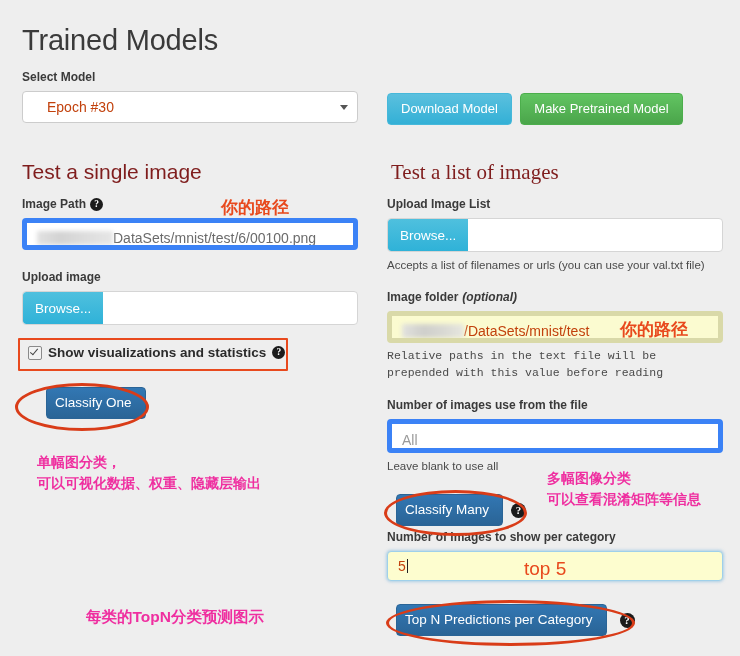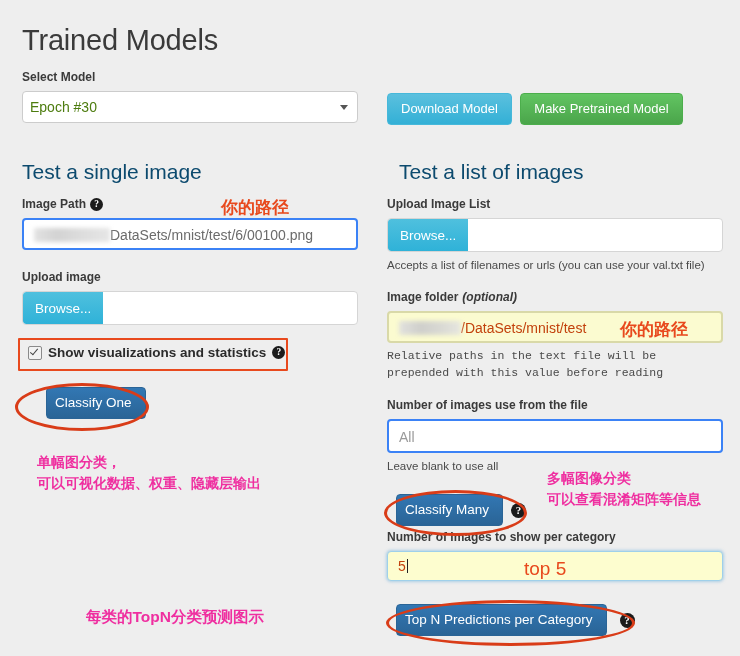--- a/index.html
+++ b/index.html
@@ -31,21 +31,21 @@
     font-weight: normal;
     color: #3a3a3a;
     margin: 0;
     position: absolute;
     left: 22px; top: 24px;
     letter-spacing: -0.2px;
   }
   h2.section-title {
     font-size: 21px;
     font-weight: normal;
-    color: #0c4a6e;
+    color: #7f1d1d;
     margin: 0;
   }
   .field-label {
     font-size: 12px;
     font-weight: bold;
     color: #3a3a3a;
     margin: 0;
     display: flex;
     align-items: center;
     gap: 4px;
@@ -74,21 +74,21 @@
     font-family: "Liberation Serif", serif;
     vertical-align: middle;
   }
   .help-icon.lg { width: 15px; height: 15px; line-height: 15px; font-size: 11px; }
 
   
   .textinput {
     box-sizing: border-box;
     width: 100%;
     height: 32px;
-    border: 2px solid #3b82f6;
+    border: 5px solid #3b82f6;
     border-radius: 4px;
     background: #ffffff;
     font-size: 14px;
     color: #6b6b6b;
     padding: 0 10px;
     line-height: 30px;
     white-space: nowrap;
     overflow: hidden;
   }
   .textinput.yellow {
@@ -120,22 +120,22 @@
 
   
   .selectbox {
     box-sizing: border-box;
     width: 100%;
     height: 32px;
     border: 1px solid #cccccc;
     border-radius: 4px;
     background: #ffffff;
     font-size: 14px;
-    color: #4d7c0f;
-    padding: 0 24px 0 7px;
+    color: #c2410c;
+    padding: 0 24px 0 24px;
     line-height: 30px;
     position: relative;
   }
   .caret {
     position: absolute;
     right: 9px; top: 13px;
     width: 0; height: 0;
     border-left: 4px solid transparent;
     border-right: 4px solid transparent;
     border-top: 5px solid #555555;
@@ -318,21 +318,21 @@
 
   </div>
 
   <div class="col-right">
 
     <div style="position:absolute; left:0; top:93px;">
       <span class="btn btn-info">Download Model</span>
       <span class="btn btn-success" style="margin-left:4px;">Make Pretrained Model</span>
     </div>
 
-    <div style="position:absolute; left:12px; top:160px;">
+    <div style="position:absolute; left:4px; top:160px;font-family:Liberation Serif, serif;">
       <h2 class="section-title">Test a list of images</h2>
     </div>
 
     <div style="position:absolute; left:0; top:197px; width:336px;">
       <div class="field-label">Upload Image List</div>
       <div class="fileinput" style="margin-top:7px;">
         <div class="browse-btn">Browse...</div>
         <div style="flex:1;"></div>
       </div>
       <div class="helptext" style="margin-top:5px;">Accepts a list of filenames or urls (you can use your val.txt file)</div>

